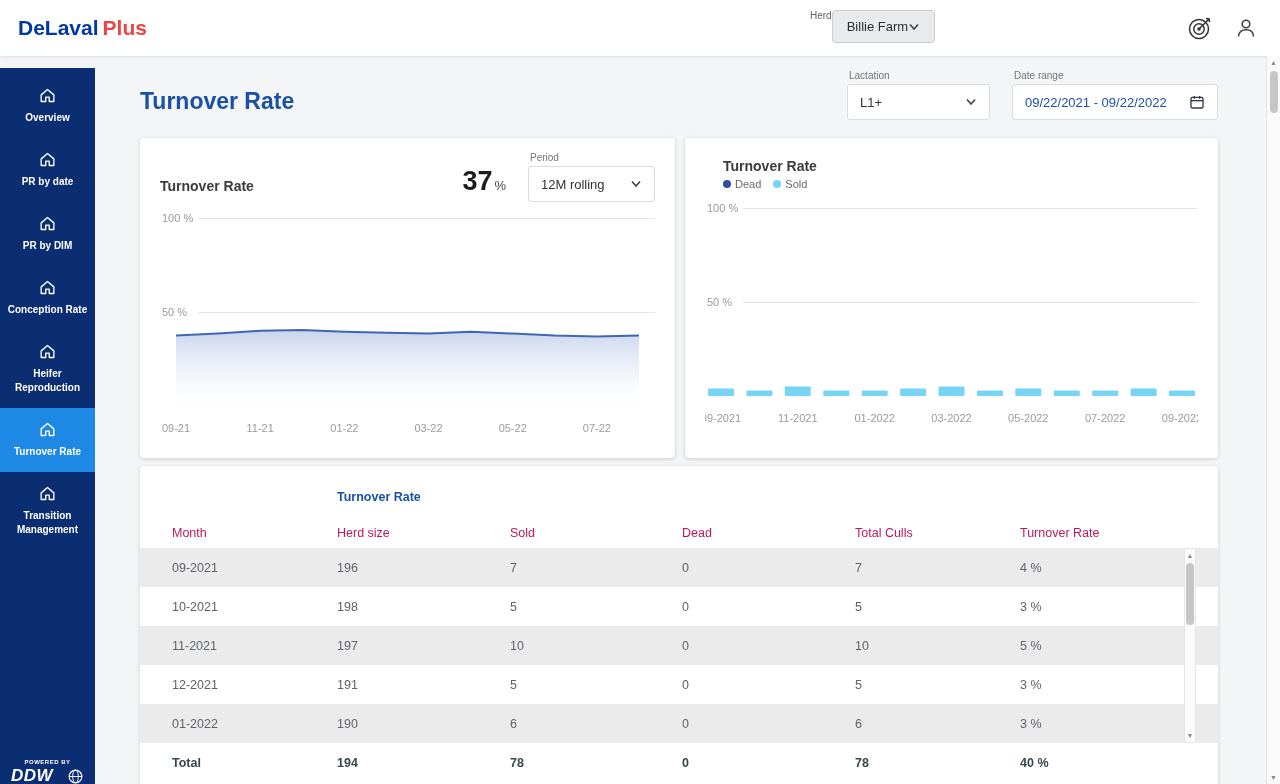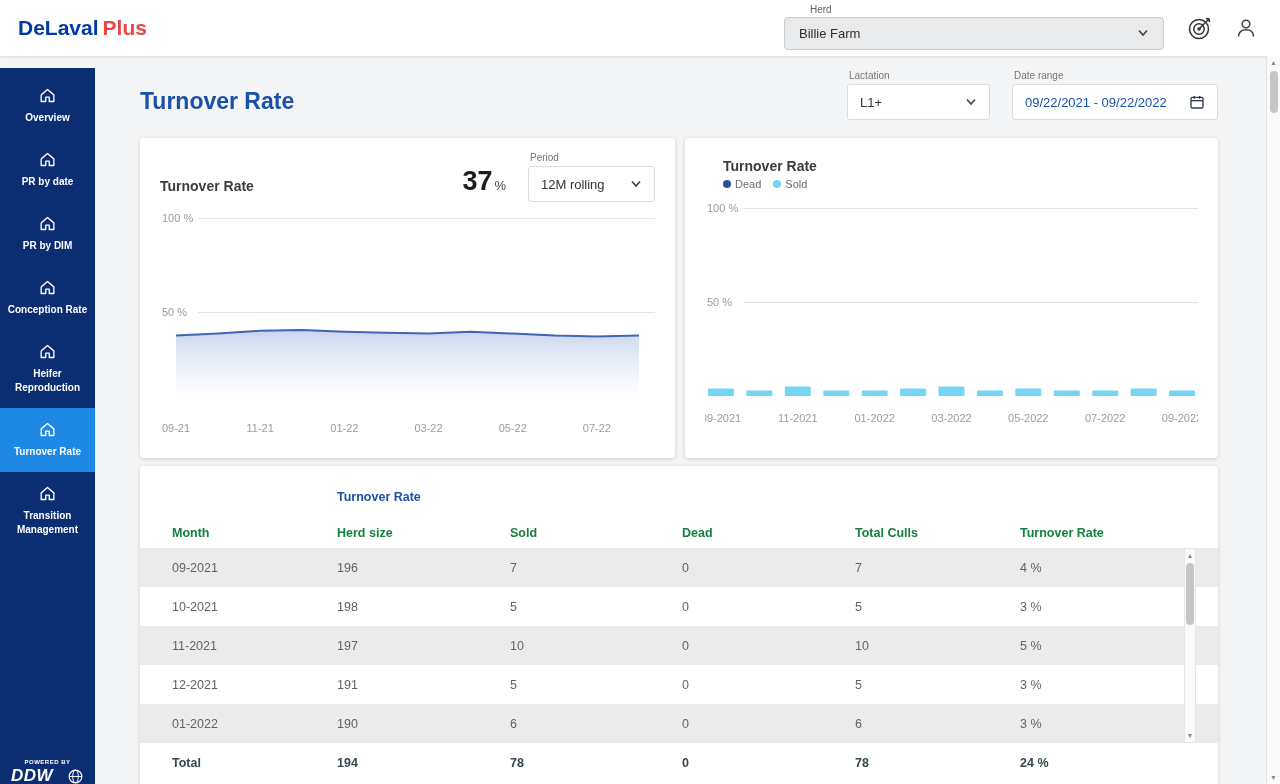--- a/index.html
+++ b/index.html
@@ -4,21 +4,21 @@
 <style>
   *{margin:0;padding:0;box-sizing:border-box}
   body{width:1280px;height:784px;overflow:hidden;position:relative;background:#F4F5F6;font-family:"Liberation Sans",sans-serif}
 
   
   .topbar{position:absolute;top:0;left:0;width:1280px;height:56px;background:#fff;display:flex;align-items:center;padding:0 18px;box-shadow:0 1px 3px rgba(0,0,0,.10);z-index:30}
   .logo{font-size:21px;font-weight:700;white-space:nowrap}
   .logo .lp{color:#0039A6;margin-right:4px}
   .logo .ls{color:#ef4444}
   .topbar-right{margin-left:auto;display:flex;align-items:center;gap:14px}
-  .herd-field{display:flex;flex-direction:column;width:380px;margin-top:-3px;margin-right:6px}
+  .herd-field{display:flex;flex-direction:row;width:380px;margin-top:-3px;margin-right:6px}
   .field-label{font-size:10px;color:#616161;margin:0 0 2px 26px}
   .herd-box{height:33px;background:#E9EAEB;border:1px solid #C9CBCD;border-radius:4px;display:flex;align-items:center;justify-content:space-between;padding:0 14px;font-size:13px;color:#2E2E2E;cursor:pointer}
   .icon-btn{width:32px;height:32px;display:flex;align-items:center;justify-content:center;cursor:pointer}
 
   
   .sidebar{position:absolute;top:68px;left:0;width:95px;height:728px;background:#0B2D71;display:flex;flex-direction:column;z-index:20}
   .nav{display:flex;flex-direction:column;padding-top:6px}
   .nav-item{display:flex;flex-direction:column;align-items:center;padding:12px 5px 13px;cursor:pointer}
   .nav-item.active{background:#1E88E5}
   .nav-icon{margin-bottom:6px}
@@ -56,21 +56,21 @@
   .legend-item{display:flex;align-items:center;gap:4px;font-size:11px;color:#6B6B6B;cursor:pointer}
   .dot{width:8px;height:8px;border-radius:50%}
   .chart-svg{display:block}
   svg text.tick{font-size:11px;fill:#9B9B9B;font-family:"Liberation Sans",sans-serif}
 
   
   .table-card{width:1078px;height:346px;margin-top:8px;padding-top:24px;position:relative}
   .tcaption{font-size:12.5px;font-weight:700;color:#1A51A8;margin-left:197px}
   .tgrid{display:grid;grid-template-columns:165px 173px 172px 173px 165px 170px;align-items:center;padding-left:32px}
   .thead{margin-top:14px;height:30px}
-  .th{font-size:12.5px;font-weight:700;color:#15803d}
+  .th{font-size:12.5px;font-weight:400;color:#be185d}
   .tbody{position:relative}
   .trow{height:39px}
   .trow.alt{background:#EBEBEB}
   .td{font-size:12.5px;color:#5F6368}
   .trow.total{height:40px}
   .trow.total .td{color:#37474F;font-weight:700}
 
   
   .vscroll{display:flex;flex-direction:column;align-items:center;background:#FAFAFA}
   .sb-arrow{font-size:7px;color:#8A8A8A;line-height:13px;height:13px;user-select:none;cursor:pointer}
@@ -342,21 +342,21 @@
         <div class="sb-spacer"></div>
         <span class="sb-arrow">▼</span>
       </div>
     </div>
     <div class="tgrid trow total">
         <div class="td">Total</div>
         <div class="td">194</div>
         <div class="td">78</div>
         <div class="td">0</div>
         <div class="td">78</div>
-        <div class="td">24 %</div>
+        <div class="td">40 %</div>
       </div>
   </section>
 </main>
 
 <div class="page-scrollbar">
   <span class="sb-arrow">▲</span>
   <div class="sb-thumb"></div>
   <div class="sb-spacer"></div>
   <span class="sb-arrow">▼</span>
 </div>

